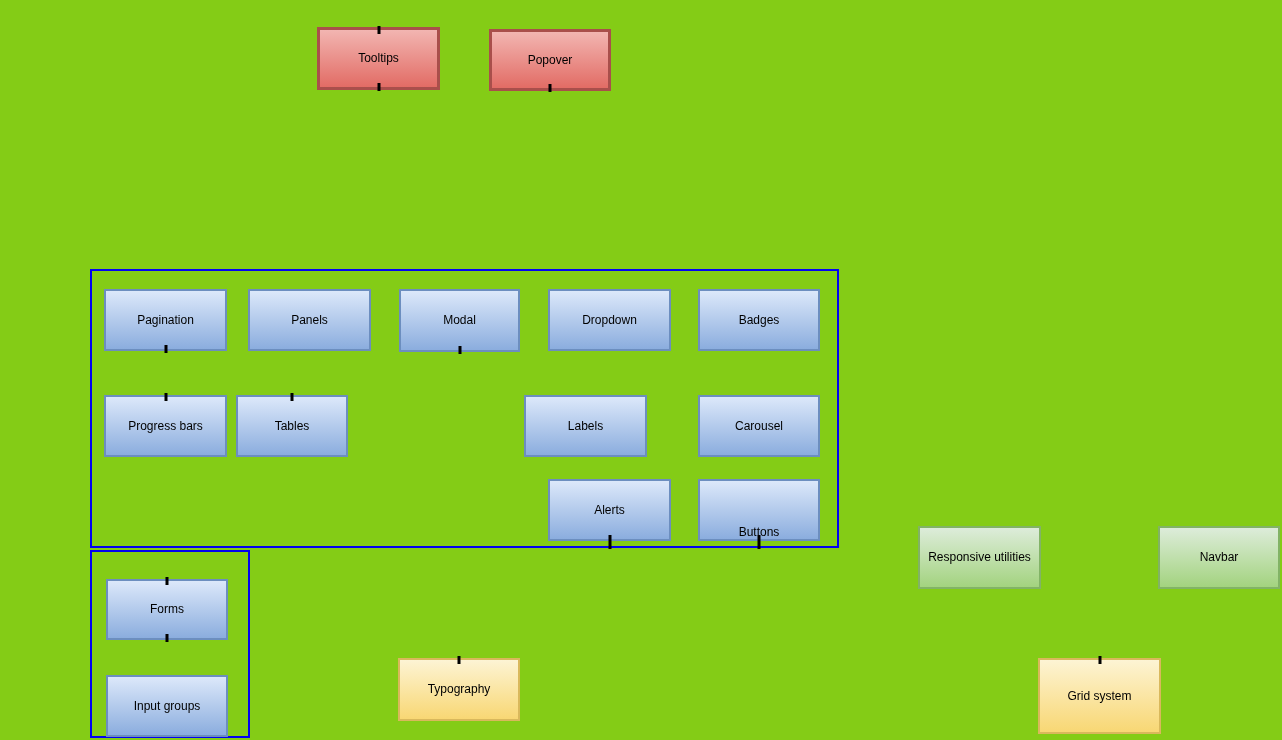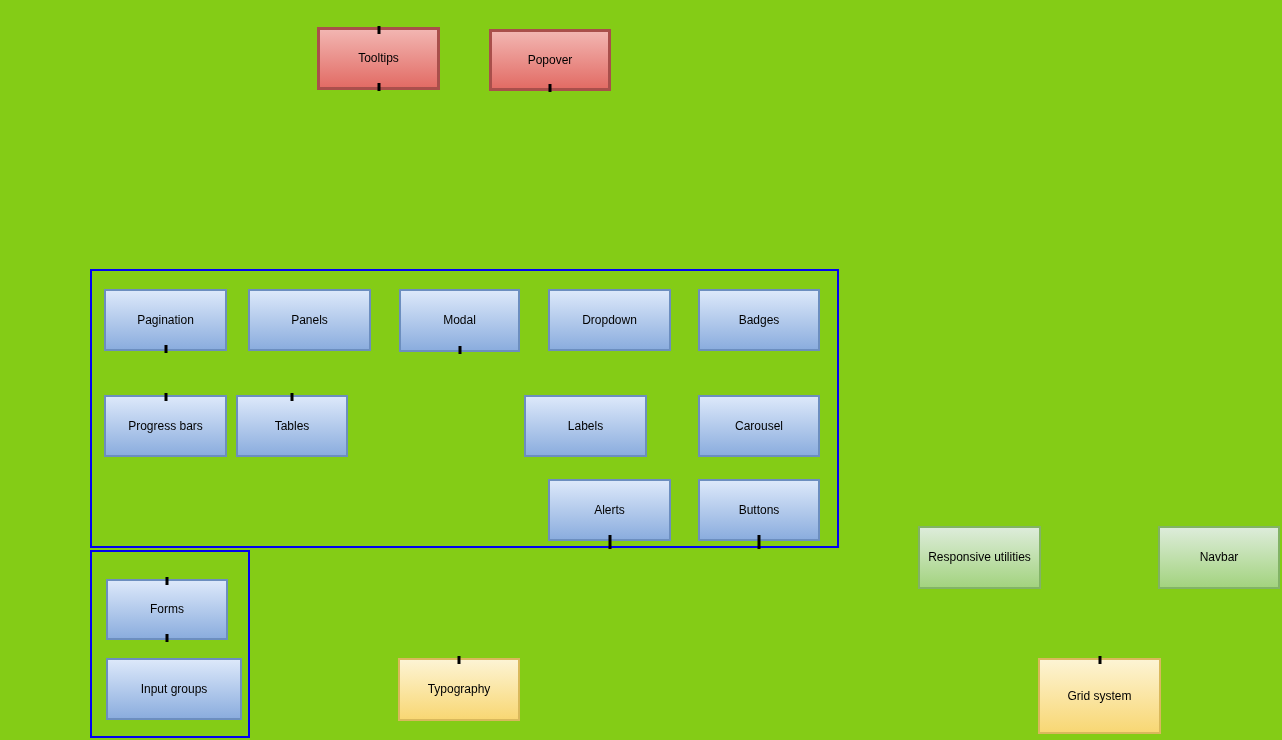--- a/index.html
+++ b/index.html
@@ -106,38 +106,38 @@
     <span>Labels</span>
   </div>
   <div class="node blue" style="left:698px; top:395px; width:122px; height:62px;">
     <span>Carousel</span>
   </div>
 
   <div class="node blue" style="left:548px; top:479px; width:123px; height:62px;">
     <i class="stub stub-bottom tall"></i>
     <span>Alerts</span>
   </div>
-  <div class="node blue" style="left:698px; top:479px; width:122px; height:62px;">
+  <div class="node blue" style="left:698px; top:479px; width:122px; height:62px;align-items:flex-end;">
     <i class="stub stub-bottom tall"></i>
     <span>Buttons</span>
   </div>
 
   <div class="node green" style="left:918px; top:478px; width:123px; height:63px;">
     <span>Responsive utilities</span>
   </div>
   <div class="node green" style="left:1158px; top:478px; width:122px; height:63px;">
     <span>Navbar</span>
   </div>
 
   <div class="node blue" style="left:106px; top:579px; width:122px; height:61px;justify-content:center;">
     <i class="stub stub-top"></i>
     <i class="stub stub-bottom"></i>
     <span>Forms</span>
   </div>
-  <div class="node blue" style="left:106px; top:658px; width:136px; height:62px;">
+  <div class="node blue" style="left:106px; top:675px; width:122px; height:62px;">
     <span>Input groups</span>
   </div>
 
   <div class="node yellow" style="left:398px; top:658px; width:122px; height:63px;">
     <i class="stub stub-top"></i>
     <span>Typography</span>
   </div>
   <div class="node yellow" style="left:1038px; top:658px; width:123px; height:76px;">
     <i class="stub stub-top"></i>
     <span>Grid system</span>

